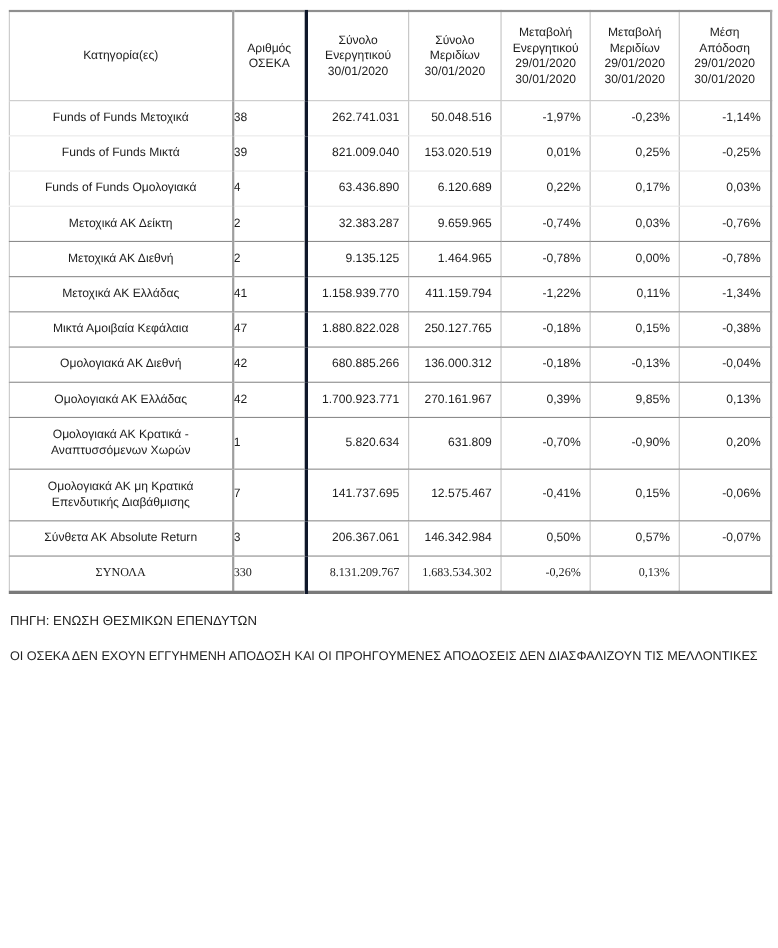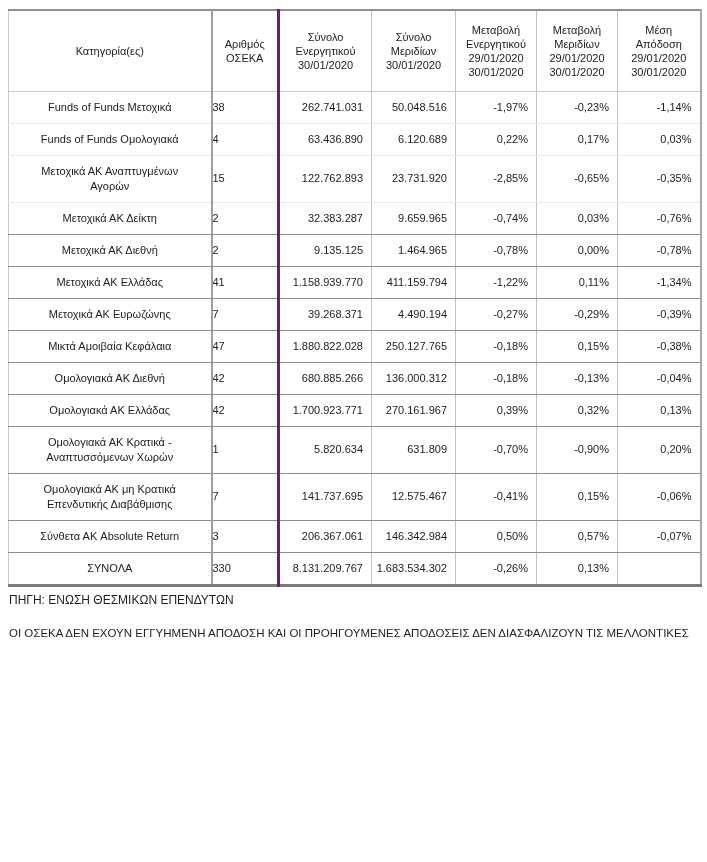--- a/index.html
+++ b/index.html
@@ -38,29 +38,29 @@
     padding: 2px 2px;
   }
   td { height: 30px; line-height: 15px; }
 
   td.c0 { text-align: center; padding: 8px 24px; margin-left: 28px; }
   th.c0 { padding: 2px 10px; }
   td.c1 { padding-right: 11px; }
   td.c2, td.c3, td.c4, td.c5, td.c6 { text-align: right; padding-right: 8px; }
 
   .b0 { border-right: 2px solid #9e9e9e; }
-  .b1 { border-right: 3px solid #701a75; }
+  .b1 { border-right: 3px solid #0f172a; }
   .bn { border-right: 1px solid #c2c2c2; }
 
   tr.light td { border-bottom: 1px solid #e9e9e9; }
   tr.dark td  { border-bottom: 1px solid #8c8c8c; }
-  tr.totals td { border-bottom: none; }
+  tr.totals td { border-bottom: none; font-family: Liberation Serif, serif; }
 
   .source {
-    margin: 6px 0 0 1px;
+    margin: 17px 0 0 1px;
     font-size: 12px;
     color: #1f1f1f;
   }
   .disclaimer {
     margin: 20px 0 0 1px;
     font-size: 11.5px;
     color: #1f1f1f;
     white-space: nowrap;
   }
 </style>
@@ -108,37 +108,37 @@
         <tr class="light">
           <td class="c0 b0">Funds of Funds Μετοχικά</td>
           <td class="c1 b1">38</td>
           <td class="c2 bn">262.741.031</td>
           <td class="c3 bn">50.048.516</td>
           <td class="c4 bn">-1,97%</td>
           <td class="c5 bn">-0,23%</td>
           <td class="c6">-1,14%</td>
         </tr>
         <tr class="light">
+          <td class="c0 b0">Funds of Funds Μικτά</td>
+          <td class="c1 b1">39</td>
+          <td class="c2 bn">821.009.040</td>
+          <td class="c3 bn">153.020.519</td>
+          <td class="c4 bn">0,01%</td>
+          <td class="c5 bn">0,25%</td>
+          <td class="c6">-0,25%</td>
+        </tr>
+        <tr class="light">
           <td class="c0 b0">Funds of Funds Ομολογιακά</td>
           <td class="c1 b1">4</td>
           <td class="c2 bn">63.436.890</td>
           <td class="c3 bn">6.120.689</td>
           <td class="c4 bn">0,22%</td>
           <td class="c5 bn">0,17%</td>
           <td class="c6">0,03%</td>
         </tr>
-        <tr class="light">
-          <td class="c0 b0">Μετοχικά ΑΚ Αναπτυγμένων Αγορών</td>
-          <td class="c1 b1">15</td>
-          <td class="c2 bn">122.762.893</td>
-          <td class="c3 bn">23.731.920</td>
-          <td class="c4 bn">-2,85%</td>
-          <td class="c5 bn">-0,65%</td>
-          <td class="c6">-0,35%</td>
-        </tr>
         <tr class="dark">
           <td class="c0 b0">Μετοχικά ΑΚ Δείκτη</td>
           <td class="c1 b1">2</td>
           <td class="c2 bn">32.383.287</td>
           <td class="c3 bn">9.659.965</td>
           <td class="c4 bn">-0,74%</td>
           <td class="c5 bn">0,03%</td>
           <td class="c6">-0,76%</td>
         </tr>
         <tr class="dark">
@@ -153,29 +153,20 @@
         <tr class="dark">
           <td class="c0 b0">Μετοχικά ΑΚ Ελλάδας</td>
           <td class="c1 b1">41</td>
           <td class="c2 bn">1.158.939.770</td>
           <td class="c3 bn">411.159.794</td>
           <td class="c4 bn">-1,22%</td>
           <td class="c5 bn">0,11%</td>
           <td class="c6">-1,34%</td>
         </tr>
         <tr class="dark">
-          <td class="c0 b0">Μετοχικά ΑΚ Ευρωζώνης</td>
-          <td class="c1 b1">7</td>
-          <td class="c2 bn">39.268.371</td>
-          <td class="c3 bn">4.490.194</td>
-          <td class="c4 bn">-0,27%</td>
-          <td class="c5 bn">-0,29%</td>
-          <td class="c6">-0,39%</td>
-        </tr>
-        <tr class="dark">
           <td class="c0 b0">Μικτά Αμοιβαία Κεφάλαια</td>
           <td class="c1 b1">47</td>
           <td class="c2 bn">1.880.822.028</td>
           <td class="c3 bn">250.127.765</td>
           <td class="c4 bn">-0,18%</td>
           <td class="c5 bn">0,15%</td>
           <td class="c6">-0,38%</td>
         </tr>
         <tr class="dark">
           <td class="c0 b0">Ομολογιακά ΑΚ Διεθνή</td>
@@ -185,21 +176,21 @@
           <td class="c4 bn">-0,18%</td>
           <td class="c5 bn">-0,13%</td>
           <td class="c6">-0,04%</td>
         </tr>
         <tr class="dark">
           <td class="c0 b0">Ομολογιακά ΑΚ Ελλάδας</td>
           <td class="c1 b1">42</td>
           <td class="c2 bn">1.700.923.771</td>
           <td class="c3 bn">270.161.967</td>
           <td class="c4 bn">0,39%</td>
-          <td class="c5 bn">0,32%</td>
+          <td class="c5 bn">9,85%</td>
           <td class="c6">0,13%</td>
         </tr>
         <tr class="dark">
           <td class="c0 b0">Ομολογιακά ΑΚ Κρατικά - Αναπτυσσόμενων Χωρών</td>
           <td class="c1 b1">1</td>
           <td class="c2 bn">5.820.634</td>
           <td class="c3 bn">631.809</td>
           <td class="c4 bn">-0,70%</td>
           <td class="c5 bn">-0,90%</td>
           <td class="c6">0,20%</td>

